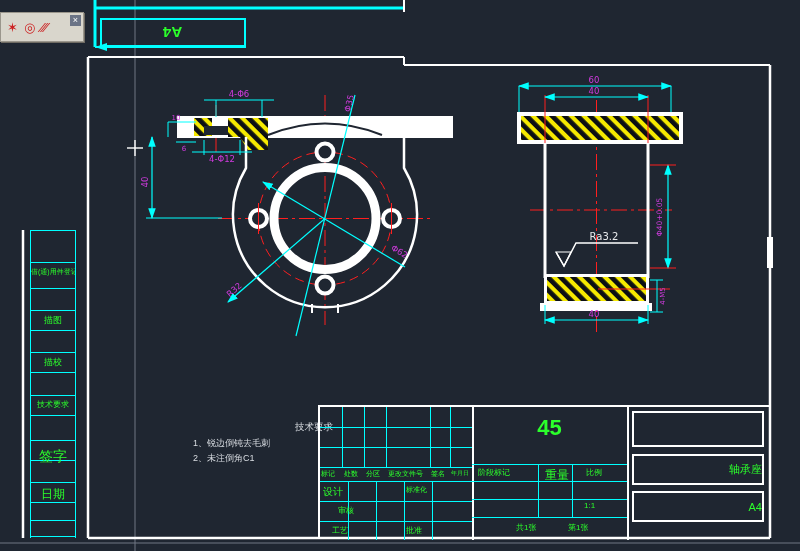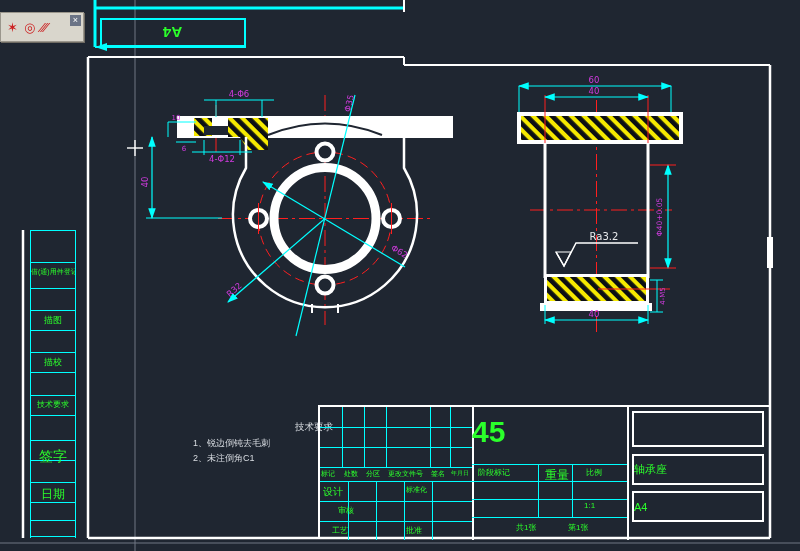--- a/index.html
+++ b/index.html
@@ -22,22 +22,22 @@
   .strip .hline{position:absolute;left:0;width:100%;height:0;border-top:1.5px solid #00ffff;}
   .strip .cell{position:absolute;left:0;width:100%;text-align:center;color:#2bff2b;overflow:hidden;white-space:nowrap;}
   
   .techreq{left:193px;top:419px;width:140px;color:#d9dde2;font-size:9px;line-height:1.75;}
   .techreq .t{text-align:right;font-size:9.5px;}
   
   .tblock{left:318px;top:405px;width:452px;height:133px;border-top:2px solid #fff;border-left:2px solid #fff;box-sizing:border-box;}
   .tblock .vwhite{position:absolute;top:0;width:2px;height:133px;background:#fff;}
   .tblock .cl{position:absolute;background:#00ffff;}
   .tblock .g{position:absolute;color:#2bff2b;white-space:nowrap;overflow:hidden;}
-  .wbox{position:absolute;border:2px solid #fff;box-sizing:border-box;display:flex;align-items:center;justify-content:flex-start;color:#2bff2b;}
-  .mat45{position:absolute;color:#2bff2b;font-size:30px;font-weight:bold;}
+  .wbox{position:absolute;border:2px solid #fff;box-sizing:border-box;display:flex;align-items:center;justify-content:flex-end;color:#2bff2b;}
+  .mat45{position:absolute;color:#2bff2b;font-size:22px;font-weight:bold;text-align:center;}
 </style>
 </head>
 <body>
 
 <div id="stage">
 
   <svg class="abs" style="left:0;top:0" width="800" height="551" viewBox="0 0 800 551">
     <defs>
       <pattern id="hatchY" patternUnits="userSpaceOnUse" width="9" height="9" patternTransform="rotate(45)">
         <rect width="9" height="9" fill="#0c0f14"></rect>

